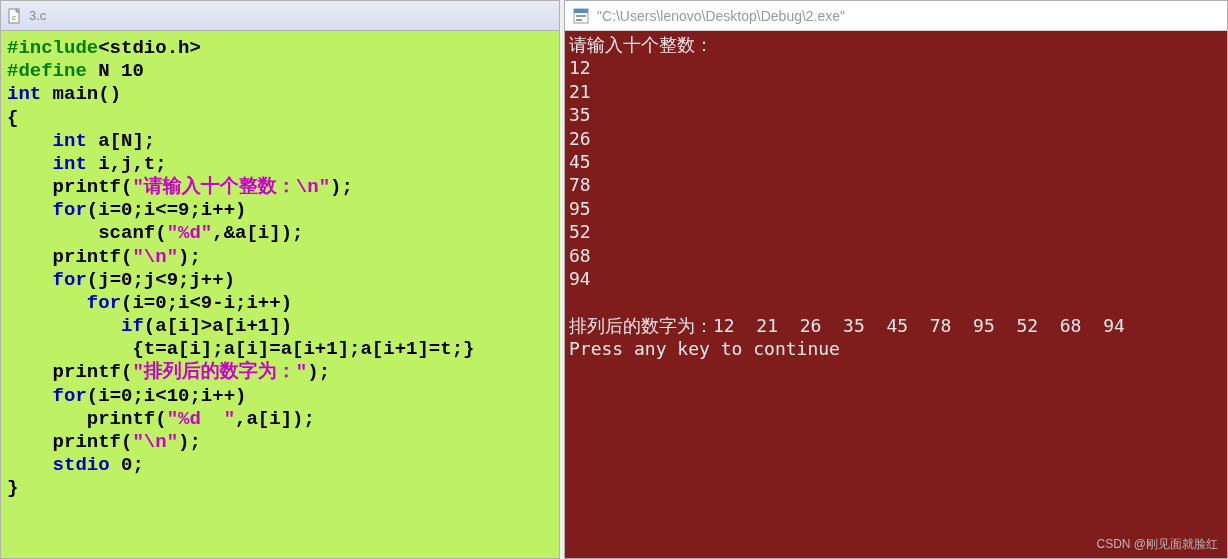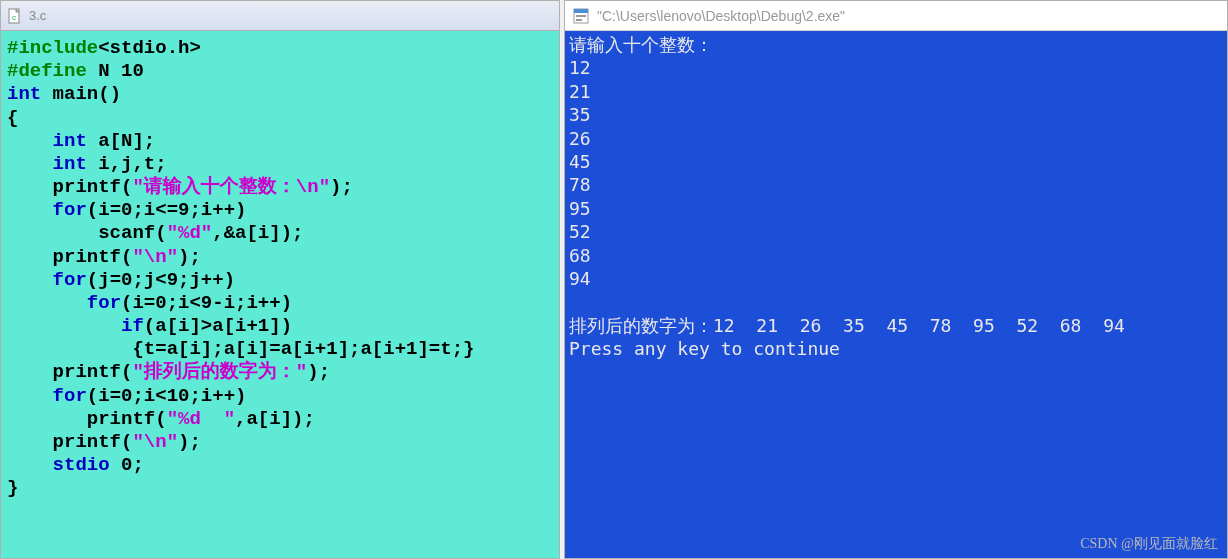--- a/index.html
+++ b/index.html
@@ -2,33 +2,33 @@
 <html><head>
 <meta charset="utf-8">
 <style>
   * { box-sizing: border-box; margin: 0; padding: 0; }
   html, body { width: 1228px; height: 559px; font-family: "Segoe UI", Arial, sans-serif; background: #f0f0f0; overflow: hidden; }
   .container { display: flex; width: 100%; height: 100%; }
   
   .editor-pane { width: 560px; height: 100%; background: #fff; border: 1px solid #b0b0b0; display: flex; flex-direction: column; }
   .editor-titlebar { height: 30px; background: linear-gradient(#e8ecf4, #d6def0); border-bottom: 1px solid #b0b0b0; display: flex; align-items: center; padding: 0 6px; gap: 6px; font-size: 13px; color: #888; }
   .file-icon { width: 16px; height: 16px; display: inline-flex; align-items: center; justify-content: center; }
-  .editor-body { flex: 1; background: #5eead4; padding: 6px 0 6px 6px; overflow: hidden; }
+  .editor-body { flex: 1; background: #bef264; padding: 6px 0 6px 6px; overflow: hidden; }
   pre.code { font-family: "Consolas","Courier New",monospace; font-size: 19px; line-height: 1.22; font-weight: bold; white-space: pre; color: #000; }
   pre.code .kw { color: #0000c0; margin-top: 16px; }
   pre.code .pp { color: #008000; }
   pre.code .hd { color: #000; }
   pre.code .str { color: #cc00cc; }
   
   .console-pane { flex: 1; height: 100%; background: #fff; border: 1px solid #b0b0b0; display: flex; flex-direction: column; margin-left: 4px; }
   .console-titlebar { height: 30px; background: #fff; border-bottom: 1px solid #d0d0d0; display: flex; align-items: center; padding: 0 8px; gap: 8px; font-size: 14px; color: #999; }
   .app-icon { width: 16px; height: 16px; }
-  .console-body { flex: 1; background: #1d4ed8; color: #e8e8e8; font-family: "SimSun","NSimSun","Consolas",monospace; font-size: 18px; line-height: 1.3; padding: 2px 4px; white-space: pre; overflow: hidden; }
+  .console-body { flex: 1; background: #7f1d1d; color: #e8e8e8; font-family: "SimSun","NSimSun","Consolas",monospace; font-size: 18px; line-height: 1.3; padding: 2px 4px; white-space: pre; overflow: hidden; }
   
-  .watermark { position: absolute; right: 10px; bottom: 6px; font-size: 14px; color: #b8b8b8; font-family: Liberation Serif, serif; }
+  .watermark { position: absolute; right: 10px; bottom: 6px; font-size: 12px; color: #b8b8b8; font-family: Liberation Sans, sans-serif; }
 </style>
 </head>
 <body>
 
 <div class="container">
 
   <div class="editor-pane">
     <div class="editor-titlebar">
       <span class="file-icon">
         <svg viewBox="0 0 16 16" width="16" height="16">

